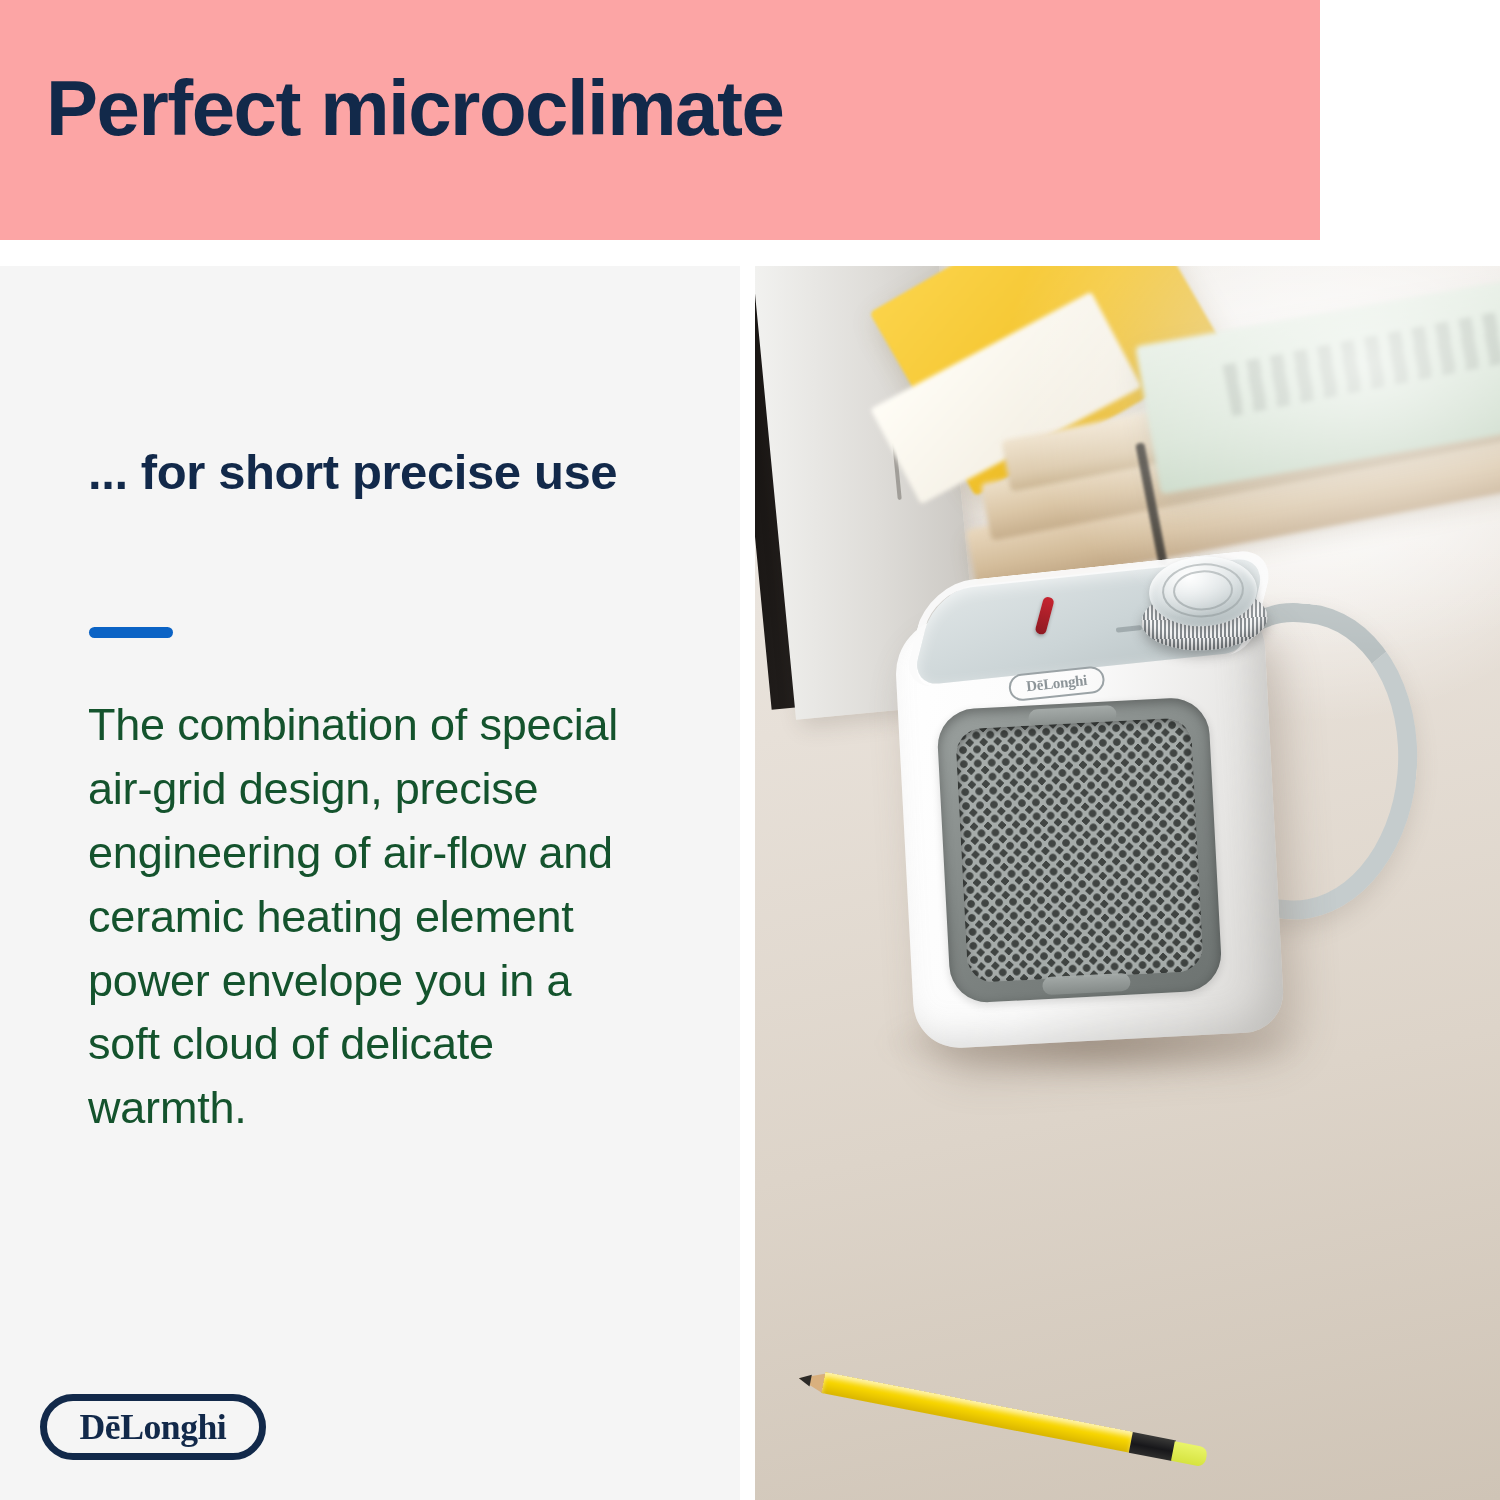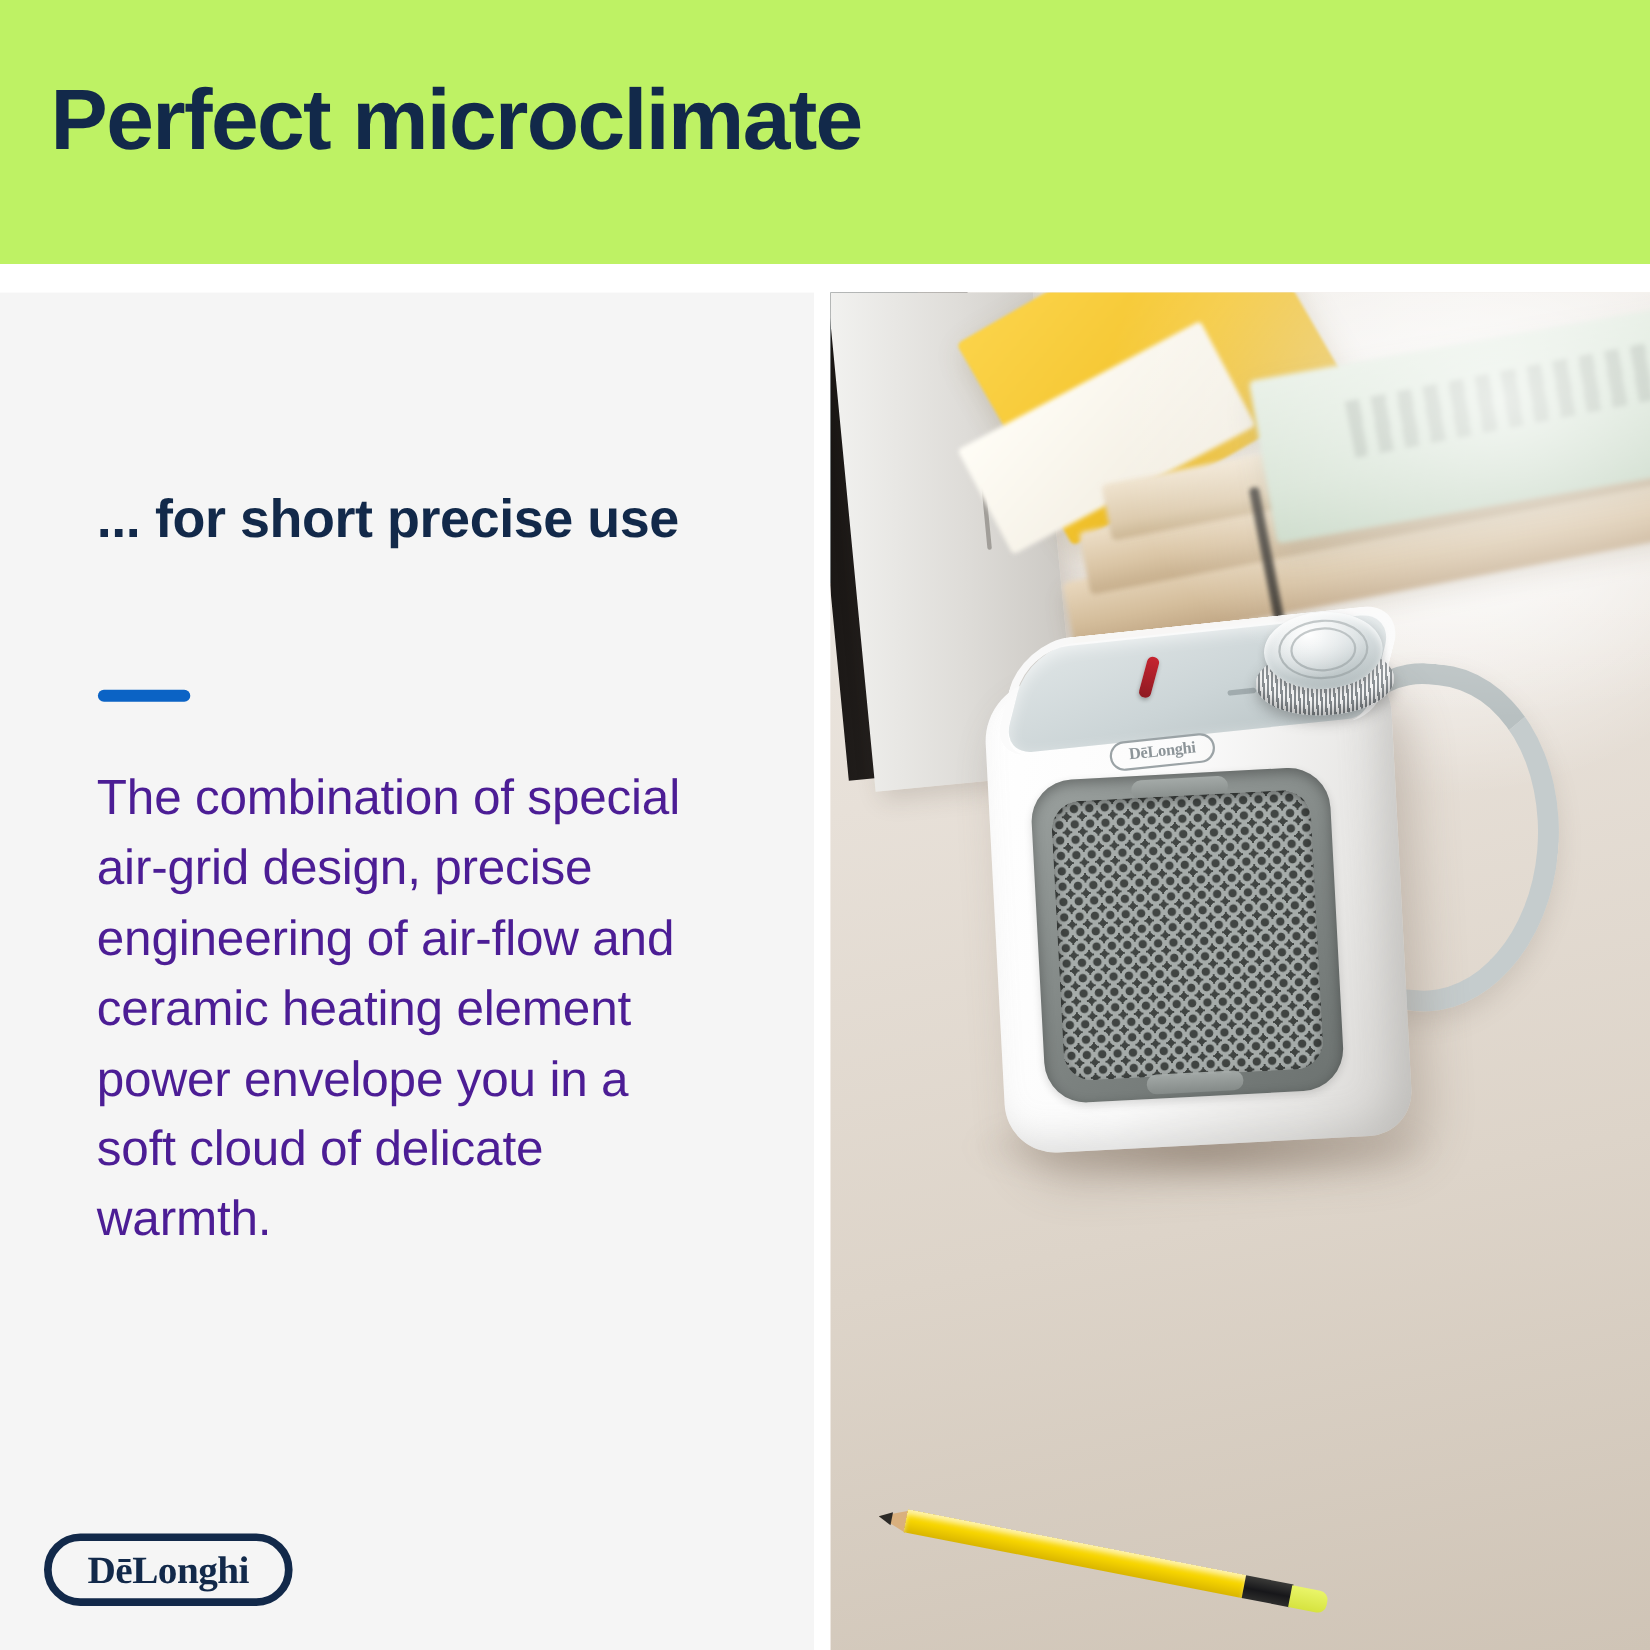--- a/index.html
+++ b/index.html
@@ -13,22 +13,22 @@
   .page {
     position:relative;
     width:1500px; height:1500px;
     background:#ffffff;
   }
 
   
   .header-band {
     position:absolute;
     left:0; top:0;
-    width:1500px; height:240px;
-    background:#bef264;
+    width:1320px; height:240px;
+    background:#fca5a5;
   }
   .page-title {
     position:absolute;
     left:46px; top:68px;
     font-size:78px;
     font-weight:bold;
     letter-spacing:-1.5px;
     color:#12294a;
     line-height:1.05;
     white-space:nowrap;
@@ -64,21 +64,21 @@
     width:84px; height:11px;
     border-radius:6px;
     background:#0b63c5;
   }
   .body-copy {
     position:absolute;
     left:88px; top:427px;
     width:562px;
     font-size:45px;
     font-weight:normal;
-    color:#4c1d95;
+    color:#14532d;
     line-height:1.42;
     letter-spacing:-0.2px;
   }
 
   
   .brand-logo {
     position:absolute;
     left:40px; top:1128px;
     width:226px; height:66px;
     border:7px solid #12294a;

